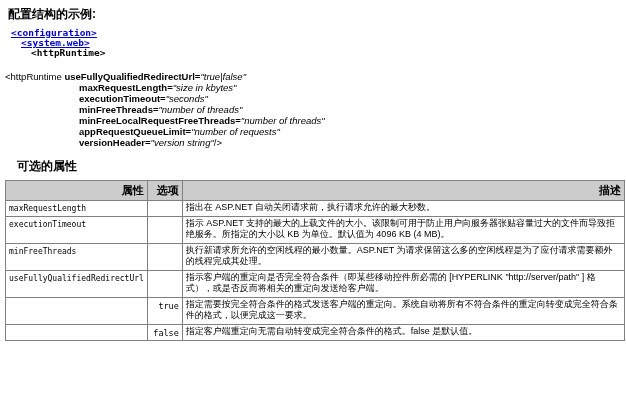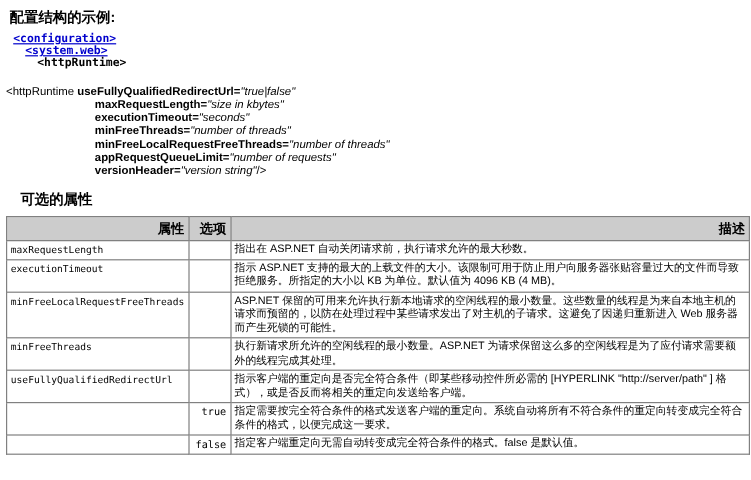--- a/index.html
+++ b/index.html
@@ -105,25 +105,20 @@
       <td class="cell-attr">maxRequestLength</td>
       <td class="cell-opt"></td>
       <td class="cell-desc">指出在 ASP.NET 自动关闭请求前，执行请求允许的最大秒数。</td>
     </tr>
     <tr>
       <td class="cell-attr">executionTimeout</td>
       <td class="cell-opt"></td>
       <td class="cell-desc">指示 ASP.NET 支持的最大的上载文件的大小。该限制可用于防止用户向服务器张贴容量过大的文件而导致拒绝服务。所指定的大小以 KB 为单位。默认值为 4096 KB (4 MB)。</td>
     </tr>
     <tr>
-      <td class="cell-attr">minFreeLocalRequestFreeThreads</td>
-      <td class="cell-opt"></td>
-      <td class="cell-desc">ASP.NET 保留的可用来允许执行新本地请求的空闲线程的最小数量。这些数量的线程是为来自本地主机的请求而预留的，以防在处理过程中某些请求发出了对主机的子请求。这避免了因递归重新进入 Web 服务器而产生死锁的可能性。</td>
-    </tr>
-    <tr>
       <td class="cell-attr">minFreeThreads</td>
       <td class="cell-opt"></td>
       <td class="cell-desc">执行新请求所允许的空闲线程的最小数量。ASP.NET 为请求保留这么多的空闲线程是为了应付请求需要额外的线程完成其处理。</td>
     </tr>
     <tr>
       <td class="cell-attr">useFullyQualifiedRedirectUrl</td>
       <td class="cell-opt"></td>
       <td class="cell-desc">指示客户端的重定向是否完全符合条件（即某些移动控件所必需的 [HYPERLINK "http://server/path" ] 格式），或是否反而将相关的重定向发送给客户端。</td>
     </tr>
     <tr>

